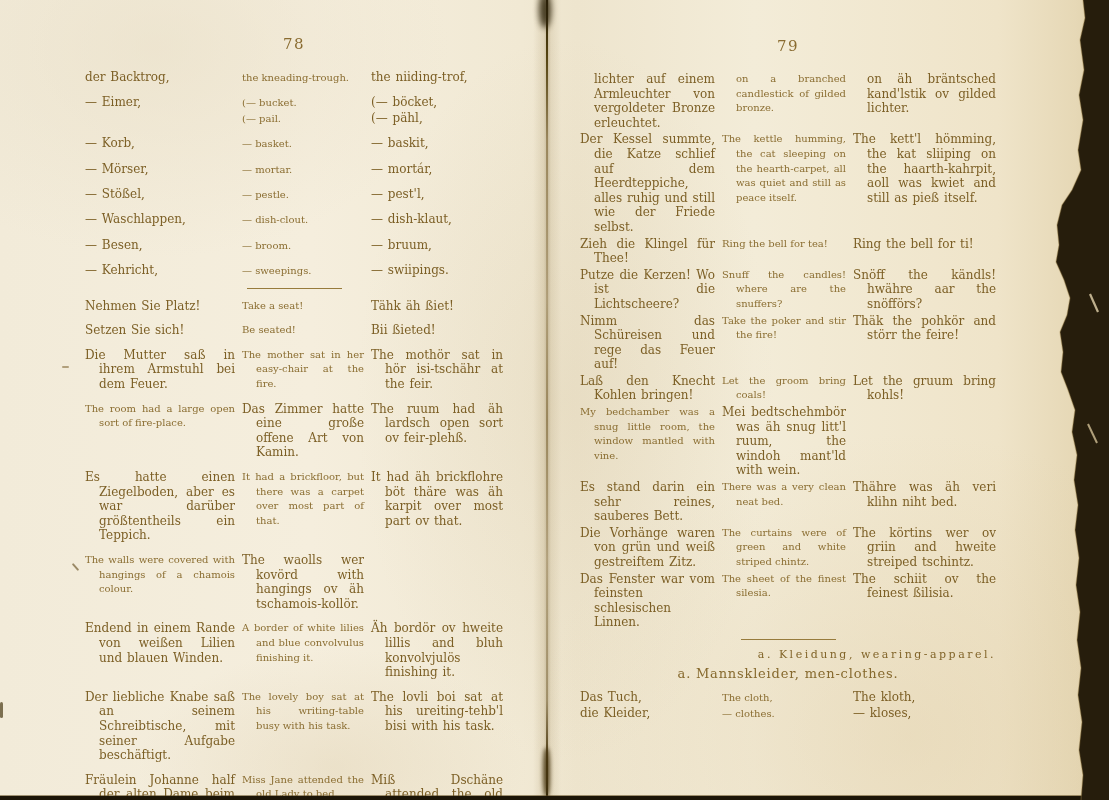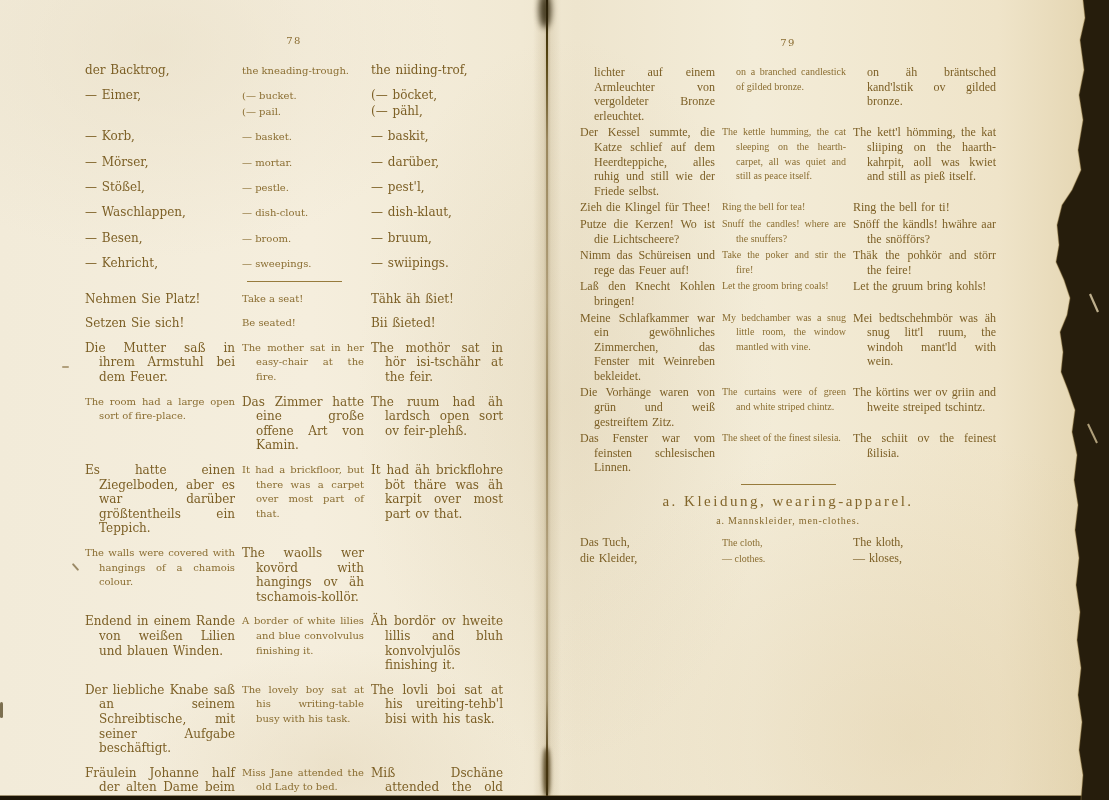--- a/index.html
+++ b/index.html
@@ -47,42 +47,42 @@
   }
   .torn-edge{position:absolute;top:0;right:0;width:70px;height:800px;}
   .speck1{position:absolute;left:0;top:702px;width:3px;height:16px;background:#4a3a16;opacity:.7;border-radius:2px;}
   .mark-slash{position:absolute;left:71px;top:566px;width:9px;height:2px;background:#6b5526;transform:rotate(48deg);opacity:.65;border-radius:1px;}
   .mark-dash{position:absolute;left:62px;top:366px;width:7px;height:2px;background:#7b6330;opacity:.55;border-radius:1px;}
 
   
   .page{position:absolute;top:0;color:#84672c;}
   .page-left{left:85px;width:418px;}
   .page-right{left:580px;width:416px;}
-  .page-number{text-align:center;font-size:10px;letter-spacing:1.5px;margin-top:35px;color:#8a6c31;}
+  .page-number{text-align:center;font-size:15px;letter-spacing:1.5px;margin-top:35px;color:#8a6c31;}
   .page-body{margin-top:17px;}
   .page-right .page-number{margin-top:37px;}
-  .page-right .page-body{font-family:Liberation Serif, serif;}
+  .page-right .page-body{}
 
   .prow{display:grid;column-gap:7px;}
   .page-left .prow{grid-template-columns:150px 122px 1fr;margin-top:10px;}
   .page-right .prow{grid-template-columns:135px 124px 1fr;}
   .vocab .prow{margin-bottom:1px;}
   .page-right .phrases .prow{margin-bottom:2px;}
   .page-left  .phrases .prow{margin-bottom:1px;}
 
   .c{line-height:14.6px;white-space:pre-line;overflow-wrap:break-word;}
   .vocab .c{line-height:15.4px;text-align:left;}
   .phrases .c{text-align:justify;padding-left:14px;text-indent:-14px;}
   .cont .c{text-indent:0;}
   .de,.ph{font-size:12px;word-spacing:1px;color:#7c5f25;}
   .en{font-size:10px;color:#8b6e32;}
 
   .section-rule{width:95px;border-top:1.6px solid #977b3c;margin:9px auto 8px;}
-  .heading1{text-align:center;font-size:15px;letter-spacing:2.5px;color:#82652a;margin-top:4px;white-space:nowrap;}
-  .heading2{text-align:center;font-size:10px;letter-spacing:.8px;color:#86692d;margin:5px 0 9px;}
+  .heading1{text-align:right;font-size:11px;letter-spacing:2.5px;color:#82652a;margin-top:4px;white-space:nowrap;}
+  .heading2{text-align:center;font-size:13px;letter-spacing:.8px;color:#86692d;margin:5px 0 9px;}
 </style>
 </head>
 <body>
 
 <div class="spread">
   <div class="mottle"></div>
 </div>
 
 <div class="page page-left">
   <div class="page-number">78</div>
@@ -101,21 +101,21 @@
 (— pähl,</div>
         </div>
         <div class="prow">
           <div class="c de">— Korb,</div>
           <div class="c en">— basket.</div>
           <div class="c ph">— baskit,</div>
         </div>
         <div class="prow">
           <div class="c de">— Mörser,</div>
           <div class="c en">— mortar.</div>
-          <div class="c ph">— darüber,</div>
+          <div class="c ph">— mortár,</div>
         </div>
         <div class="prow">
           <div class="c de">— Stößel,</div>
           <div class="c en">— pestle.</div>
           <div class="c ph">— pest'l,</div>
         </div>
         <div class="prow">
           <div class="c de">— Waschlappen,</div>
           <div class="c en">— dish-clout.</div>
           <div class="c ph">— dish-klaut,</div>
@@ -185,21 +185,21 @@
     </div>
 </div>
 
 <div class="page page-right">
   <div class="page-number">79</div>
   <div class="page-body">
       <div class="phrases">
         <div class="prow cont">
           <div class="c de">lichter auf einem Armleuchter von vergoldeter Bronze erleuchtet.</div>
           <div class="c en">on a branched candlestick of gilded bronze.</div>
-          <div class="c ph">on äh bräntsched kand'lstik ov gilded bronze.</div>
+          <div class="c ph">on äh bräntsched kand'lstik ov gilded lichter.</div>
         </div>
         <div class="prow">
           <div class="c de">Der Kessel summte, die Katze schlief auf dem Heerdteppiche, alles ruhig und still wie der Friede selbst.</div>
           <div class="c en">The kettle humming, the cat sleeping on the hearth-carpet, all was quiet and still as peace itself.</div>
           <div class="c ph">The kett'l hömming, the kat sliiping on the haarth-kahrpit, aoll was kwiet and still as pieß itself.</div>
         </div>
         <div class="prow">
           <div class="c de">Zieh die Klingel für Thee!</div>
           <div class="c en">Ring the bell for tea!</div>
           <div class="c ph">Ring the bell for ti!</div>
@@ -213,23 +213,27 @@
           <div class="c de">Nimm das Schüreisen und rege das Feuer auf!</div>
           <div class="c en">Take the poker and stir the fire!</div>
           <div class="c ph">Thäk the pohkör and störr the feire!</div>
         </div>
         <div class="prow">
           <div class="c de">Laß den Knecht Kohlen bringen!</div>
           <div class="c en">Let the groom bring coals!</div>
           <div class="c ph">Let the gruum bring kohls!</div>
         </div>
         <div class="prow">
-          <div class="c de">Meine Schlafkammer war ein gewöhnliches Zimmerchen, das Fenster mit Weinreben bekleidet.</div>
           <div class="c en">My bedchamber was a snug little room, the window mantled with vine.</div>
           <div class="c ph">Mei bedtschehmbör was äh snug litt'l ruum, the windoh mant'ld with wein.</div>
+        </div>
+        <div class="prow">
+          <div class="c de">Es stand darin ein sehr reines, sauberes Bett.</div>
+          <div class="c en">There was a very clean neat bed.</div>
+          <div class="c ph">Thähre was äh veri klihn niht bed.</div>
         </div>
         <div class="prow">
           <div class="c de">Die Vorhänge waren von grün und weiß gestreiftem Zitz.</div>
           <div class="c en">The curtains were of green and white striped chintz.</div>
           <div class="c ph">The körtins wer ov griin and hweite streiped tschintz.</div>
         </div>
         <div class="prow">
           <div class="c de">Das Fenster war vom feinsten schlesischen Linnen.</div>
           <div class="c en">The sheet of the finest silesia.</div>
           <div class="c ph">The schiit ov the feinest ßilisia.</div>

